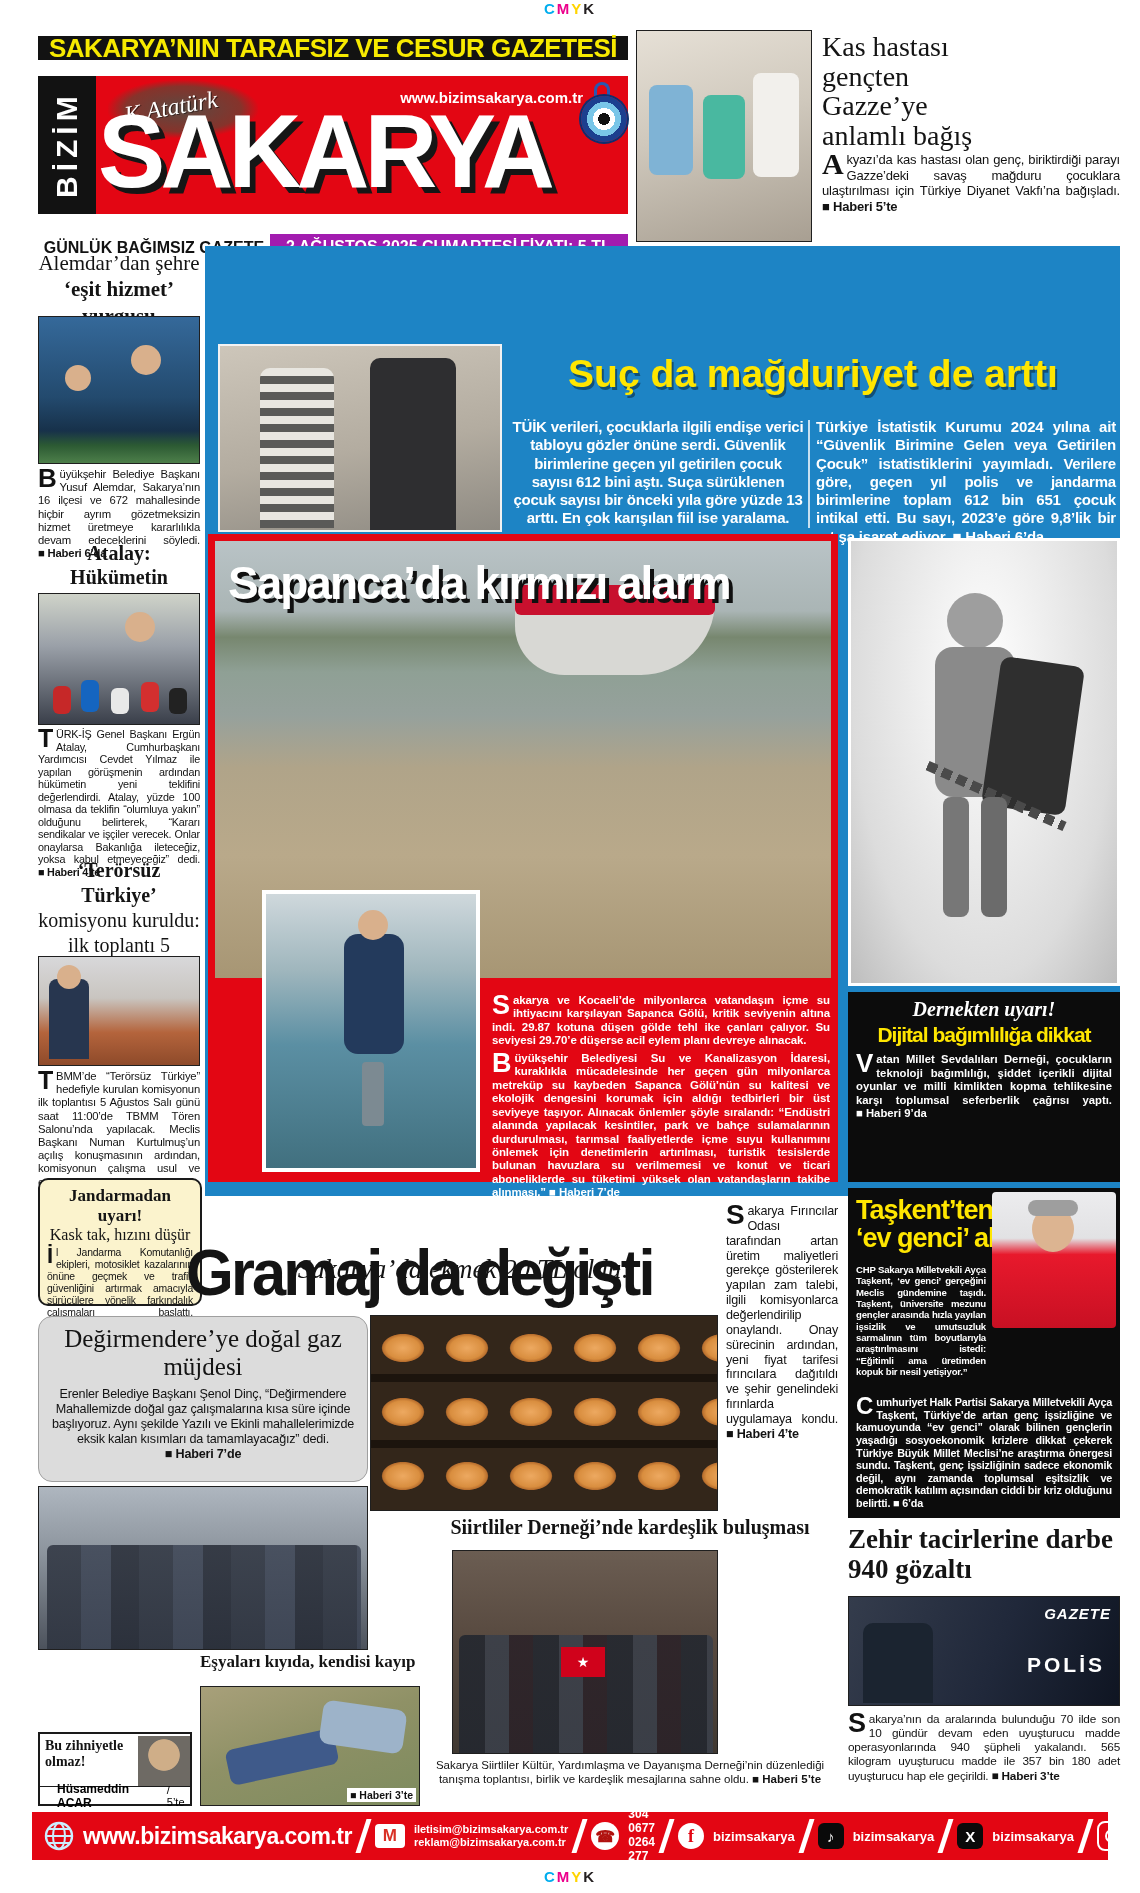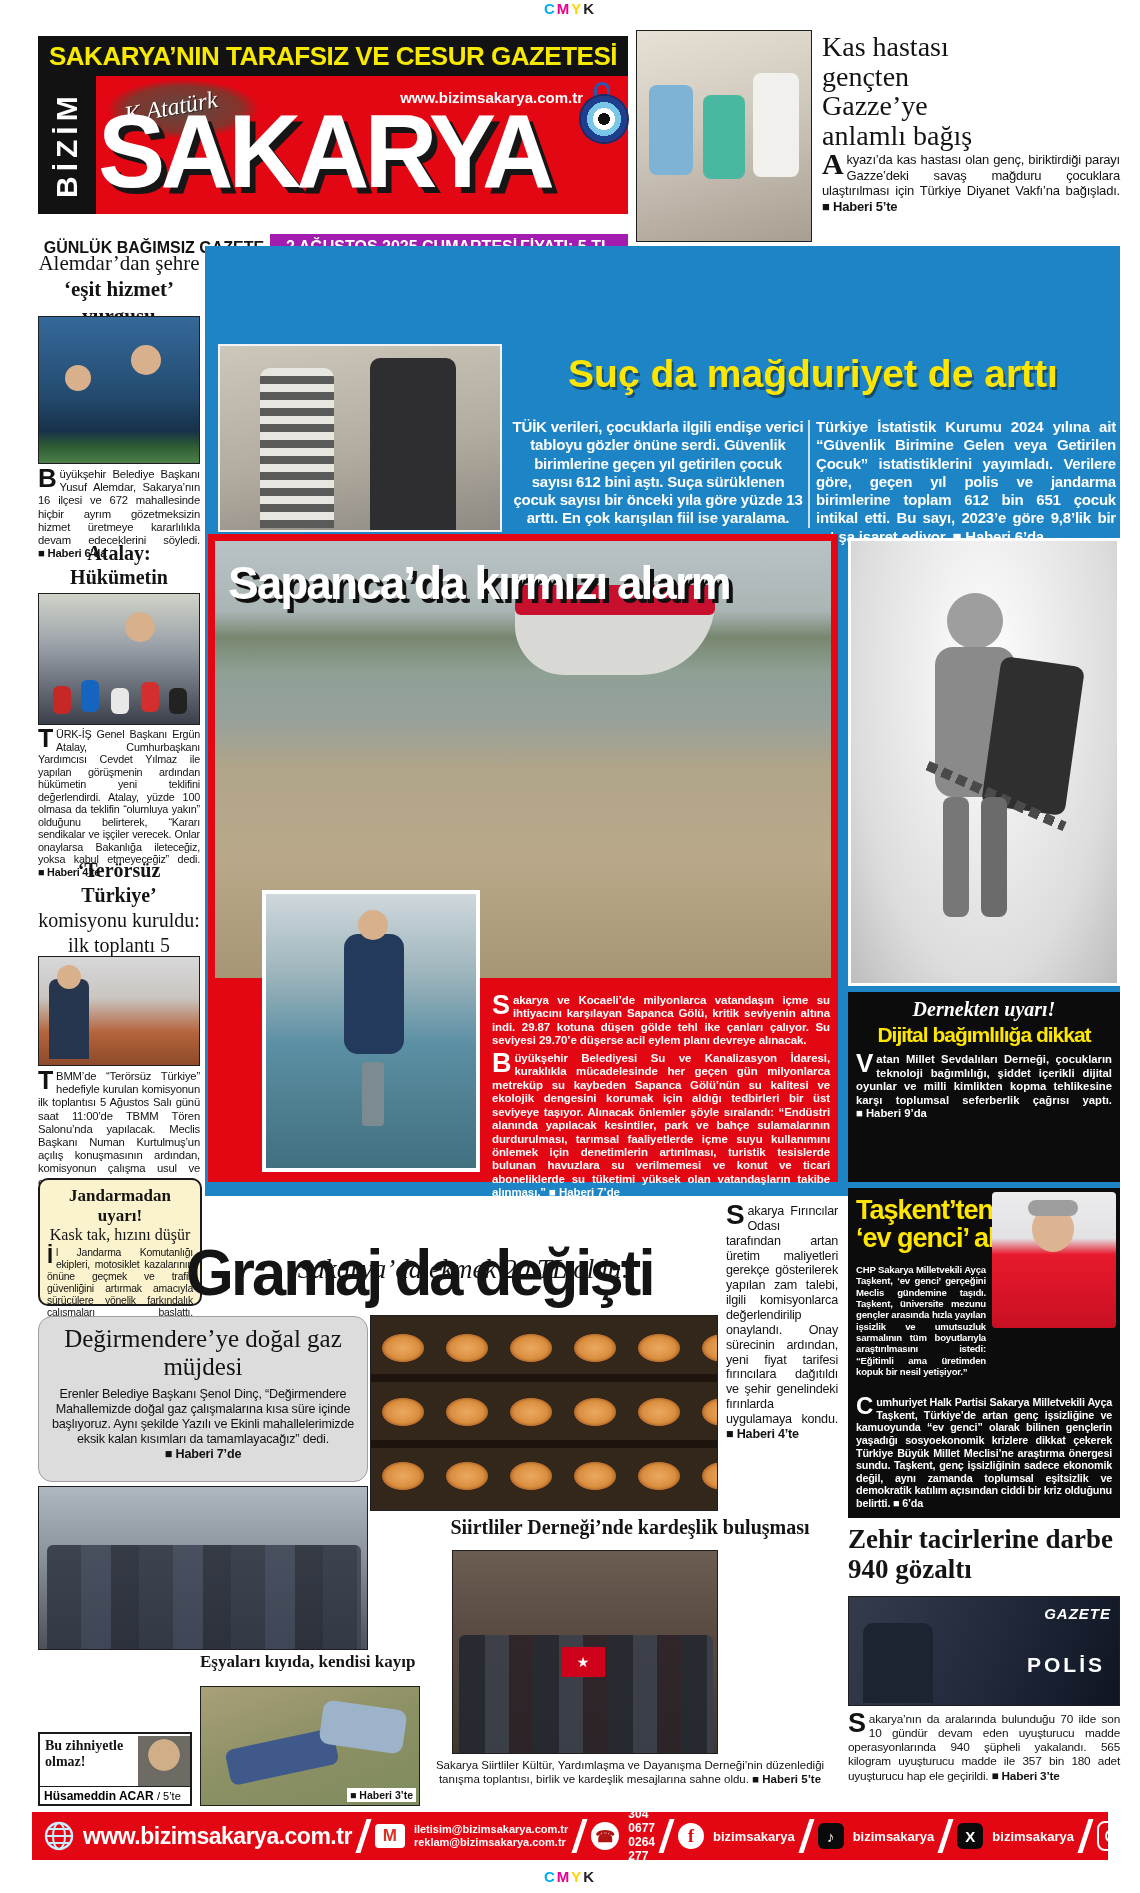--- a/index.html
+++ b/index.html
@@ -37,21 +37,21 @@
 </style>
 </head>
 <body>
 
 <div id="page">
 
   <div class="abs cmyk" style="top:0;left:0;">
     <span style="color:#00adee">C</span><span style="color:#ec008c">M</span><span style="color:#ffd400">Y</span><span style="color:#231f20">K</span>
   </div>
 
-  <div id="slogan" class="abs" style="left:38px;top:36px;width:590px;height:40px;">
+  <div id="slogan" class="abs" style="left:38px;top:36px;width:590px;height:24px;">
     <span>SAKARYA’NIN TARAFSIZ VE CESUR GAZETESİ</span>
   </div>
 
   <div id="masthead" class="abs" style="left:38px;top:76px;width:590px;height:138px;">
     <div id="bizim" class="abs" style="left:0;top:0;width:58px;height:138px;">
         <span>BİZİM</span>
       </div>
     <div class="sigblob" style="left:70px;top:4px;width:150px;height:58px;"></div>
     <div id="signature" class="abs" style="left:86px;top:18px;"><span>K.Atatürk</span></div>
     <div class="abs" style="left:330px;top:13px;width:215px;text-align:right;color:#fff;font-weight:bold;font-size:15px;"><span>www.bizimsakarya.com.tr</span></div>
@@ -203,21 +203,21 @@
       <span>Erenler Belediye Başkanı Şenol Dinç, “Değirmendere Mahallemizde doğal gaz çalışmalarına kısa süre içinde başlıyoruz. Aynı şekilde Yazılı ve Ekinli mahallelerimizde eksik kalan kısımları da tamamlayacağız” dedi.</span> <span class="ref">■ Haberi 7’de</span>
     </div>
   </div>
   <div class="ph" style="left:38px;top:1486px;width:330px;height:164px;background:linear-gradient(180deg,#aeb6bf 0%,#8d959e 40%,#4c525c 100%);">
     <div class="abs" style="left:8px;top:58px;width:314px;height:104px;background:repeating-linear-gradient(90deg,#2e3440 0 34px,#3c4454 34px 64px,#262b36 64px 92px);border-radius:6px 6px 0 0;opacity:.85;"></div>
   </div>
 
   <div class="abs" style="left:38px;top:1732px;width:154px;height:74px;border:2px solid #1a1a1a;background:#fff;">
     <div class="serifhead abs" style="left:5px;top:4px;width:88px;font-weight:bold;font-size:14px;line-height:1.15;">Bu zihniyetle olmaz!</div>
     <div class="abs" style="left:98px;top:2px;width:52px;height:50px;background:radial-gradient(circle at 50% 38%,#cfae88 0 38%,#6e6a64 40% 100%);"></div>
-    <div class="abs" style="left:0;bottom:0;width:100%;height:18px;border-top:1.5px solid #1a1a1a;font-size:12px;display:flex;align-items:center;padding-left:4px;box-sizing:border-box;">
+    <div class="abs" style="left:0;bottom:0;width:100%;height:18px;border-top:1.5px solid #1a1a1a;font-size:12px;display:flex;align-items:center;padding-left:17px;box-sizing:border-box;">
       <b>Hüsameddin ACAR</b>&nbsp;<span style="font-size:11px;">/ 5’te</span>
     </div>
   </div>
 
   <div class="abs serifhead" style="left:200px;top:1652px;width:246px;font-weight:bold;font-size:17px;white-space:nowrap;"><span>Eşyaları kıyıda, kendisi kayıp</span></div>
   <div class="ph" style="left:200px;top:1686px;width:220px;height:120px;background:linear-gradient(160deg,#a8a07a 0%,#8f9166 45%,#7d8b5e 100%);">
     <div class="abs" style="left:26px;top:52px;width:110px;height:36px;background:#3f5a8a;border-radius:8px;transform:rotate(-12deg);"></div>
     <div class="abs" style="left:120px;top:18px;width:84px;height:44px;background:#9db3c9;border-radius:10px;transform:rotate(8deg);"></div>
     <div class="abs" style="right:3px;bottom:3px;background:#fff;color:#111;font-weight:bold;font-size:10.5px;padding:1px 3px;">■ Haberi 3’te</div>
   </div>

